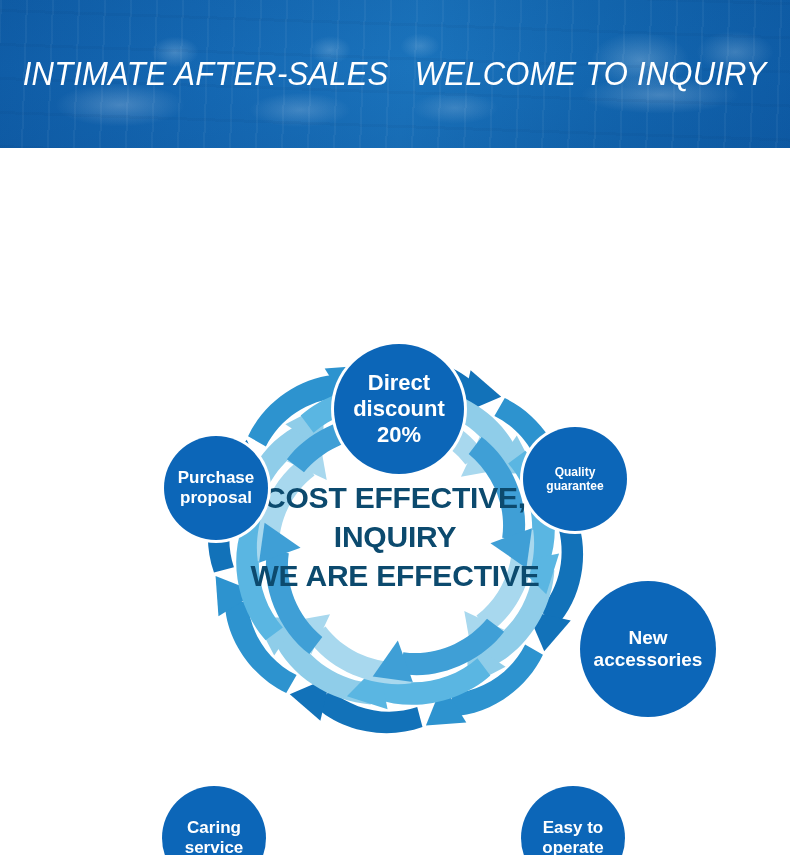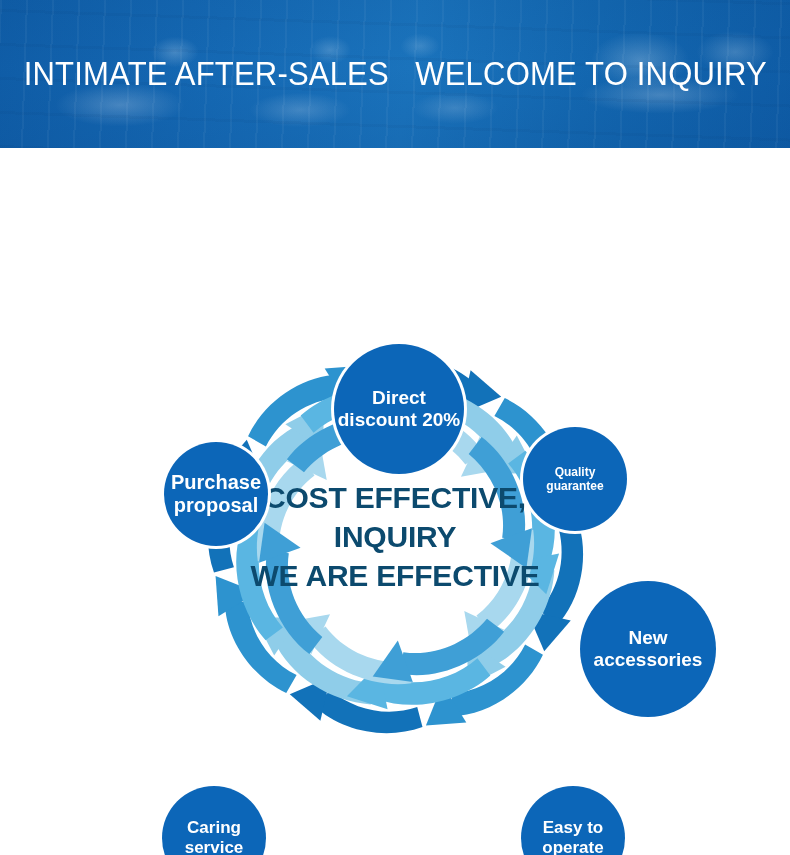--- a/index.html
+++ b/index.html
@@ -51,20 +51,21 @@
       repeating-linear-gradient(92deg, rgba(255,255,255,.045) 0 2px, rgba(255,255,255,0) 2px 26px),
       repeating-linear-gradient(2deg, rgba(0,40,90,.05) 0 3px, rgba(0,0,0,0) 3px 34px),
       linear-gradient(180deg, rgba(13,85,153,.18) 0%, rgba(20,100,173,.05) 45%, rgba(12,80,150,.22) 100%);
   }
   .banner-inner {
     position: absolute;
     inset: 0;
     display: flex;
     align-items: center;
     justify-content: center;
+    font-style: italic;
   }
   .banner-title {
     color: #ffffff;
     font-family: "Liberation Sans", sans-serif;
     font-size: 33px;
     font-weight: 400;
     letter-spacing: .2px;
     white-space: pre;
     margin: 0 14px;
     transform: scaleX(.94);
@@ -113,27 +114,27 @@
     justify-content: center;
     text-align: center;
     color: #ffffff;
     font-family: "Liberation Sans", sans-serif;
     font-weight: bold;
     line-height: 1.17;
     box-sizing: border-box;
   }
   .node span { display: block; white-space: pre-line; }
 
-  .node.n-top        { left: 334px; top: 196px;  width: 130px; height: 130px; font-size: 19px; }
+  .node.n-top        { left: 334px; top: 196px;  width: 130px; height: 130px; font-size: 22px; }
   .node.n-topright   { left: 523px; top: 279px;  width: 104px; height: 104px; font-size: 12px; }
   .node.n-right      { left: 580px; top: 433px;  width: 136px; height: 136px; font-size: 19px; }
   .node.n-botright   { left: 521px; top: 638px;  width: 104px; height: 104px; font-size: 17px; }
   .node.n-botleft    { left: 162px; top: 638px;  width: 104px; height: 104px; font-size: 17px; }
   .node.n-left       { left:  83px; top: 434px;  width: 138px; height: 138px; font-size: 19px; }
-  .node.n-topleft    { left: 164px; top: 294px;  width: 104px; height: 104px; font-size: 20px; text-align: center; }
+  .node.n-topleft    { left: 164px; top: 288px;  width: 104px; height: 104px; font-size: 17px; text-align: center; }
 </style>
 </head>
 <body>
 
 <div class="banner">
   <div class="banner-photo"></div>
   <div class="banner-inner">
 
     <div class="banner-title">INTIMATE AFTER-SALES   WELCOME TO INQUIRY</div>
 

